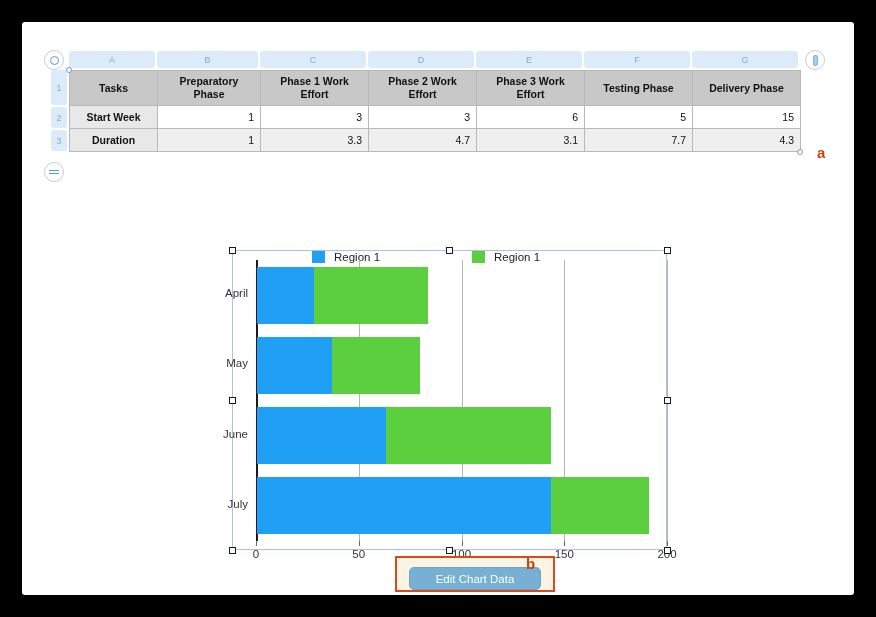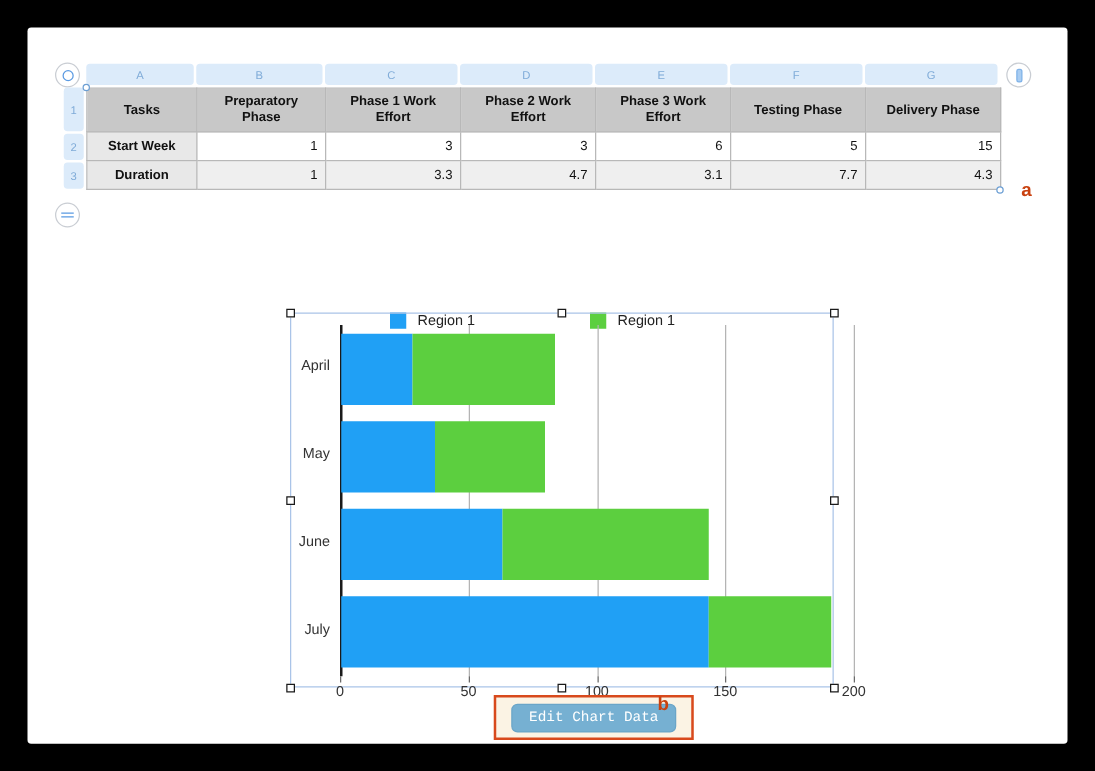--- a/index.html
+++ b/index.html
@@ -134,21 +134,21 @@
   .sel-box {
     position: absolute; left: 0; top: 0; width: 435px; height: 300px;
     border: 1px solid #aac4e8;
   }
   .handle {
     position: absolute; width: 7px; height: 7px;
     background: #ffffff; border: 1.3px solid #1a1a1a;
   }
 
   .plot {
-    position: absolute; left: 40px; top: 10px;
+    position: absolute; left: 24px; top: 10px;
     width: 388px; height: 281px;
   }
   .gridline { position: absolute; top: 0; bottom: 0; width: 1px; background: #b4b4b4; }
   .axisline  { position: absolute; top: 0; bottom: 0; left: 0; width: 1.6px; background: #1a1a1a; }
 
   .rows { position: absolute; left: 0; top: 0; right: 0; bottom: 0; }
   .barrow { position: absolute; left: 1px; height: 57px; display: flex; }
   .seg { height: 100%; }
 
   .ylabels { position: absolute; left: -80px; top: 0; width: 72px; height: 281px; }
@@ -162,21 +162,21 @@
     transform: translateX(-50%); white-space: nowrap;
   }
   .tick { position: absolute; top: 281px; width: 1px; height: 5px; background: #6a6a6a; }
 
   
   .ecd-wrap {
     position: absolute; left: 373px; top: 384px;
     width: 160px; height: 36px;
     background: #fbf3e4;
     border: 2.5px solid #d8491c;
-    display: flex; align-items: center; justify-content: center; font-family: Liberation Mono, monospace;
+    display: flex; align-items: flex-end; justify-content: center;
   }
   .ecd-btn {
     width: 132px; height: 23px;
     background: #76b0d2;
     border: 1px solid #6aa5c8;
     border-radius: 5px;
     color: #ffffff; font-size: 11.5px;
     display: flex; align-items: center; justify-content: center;
   }
 </style>

